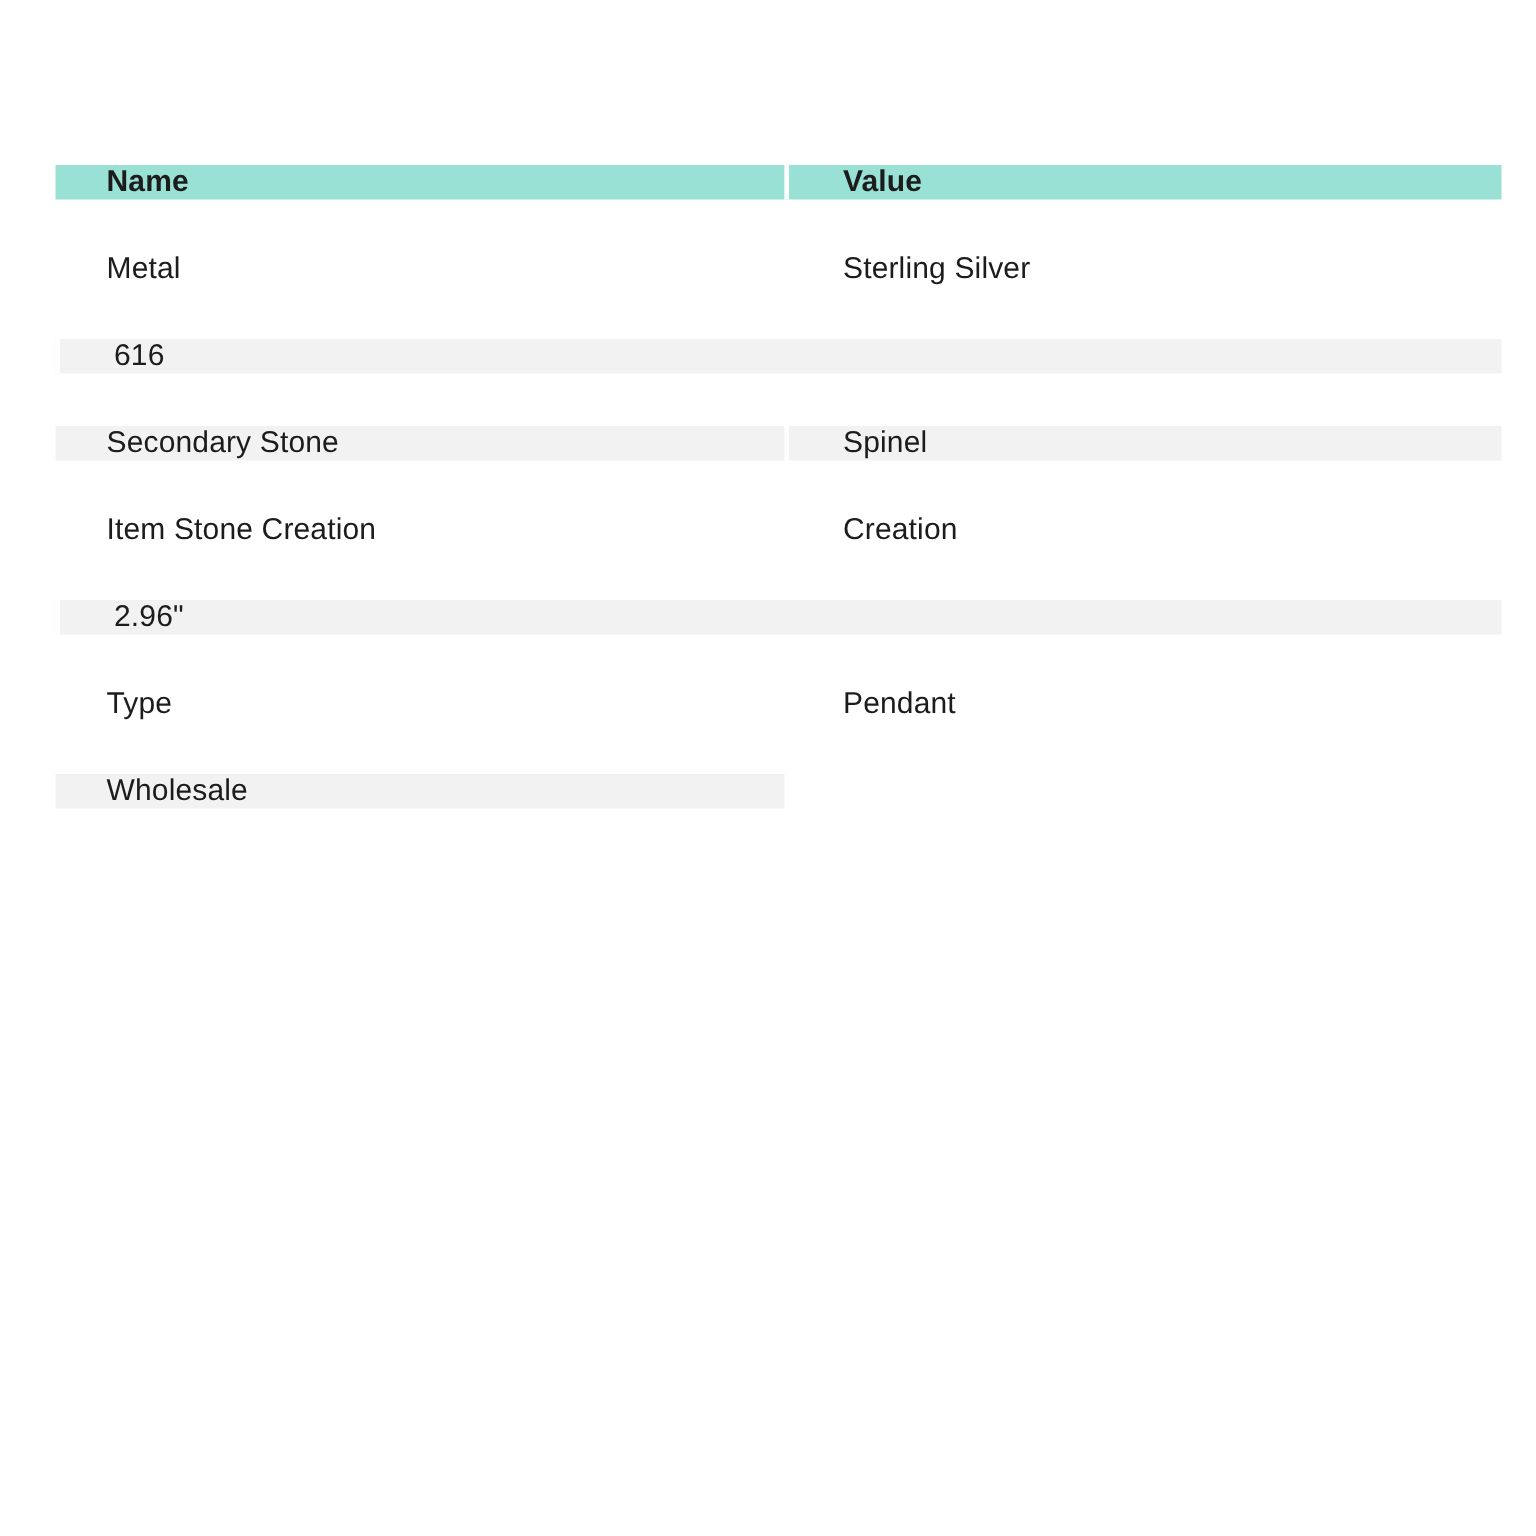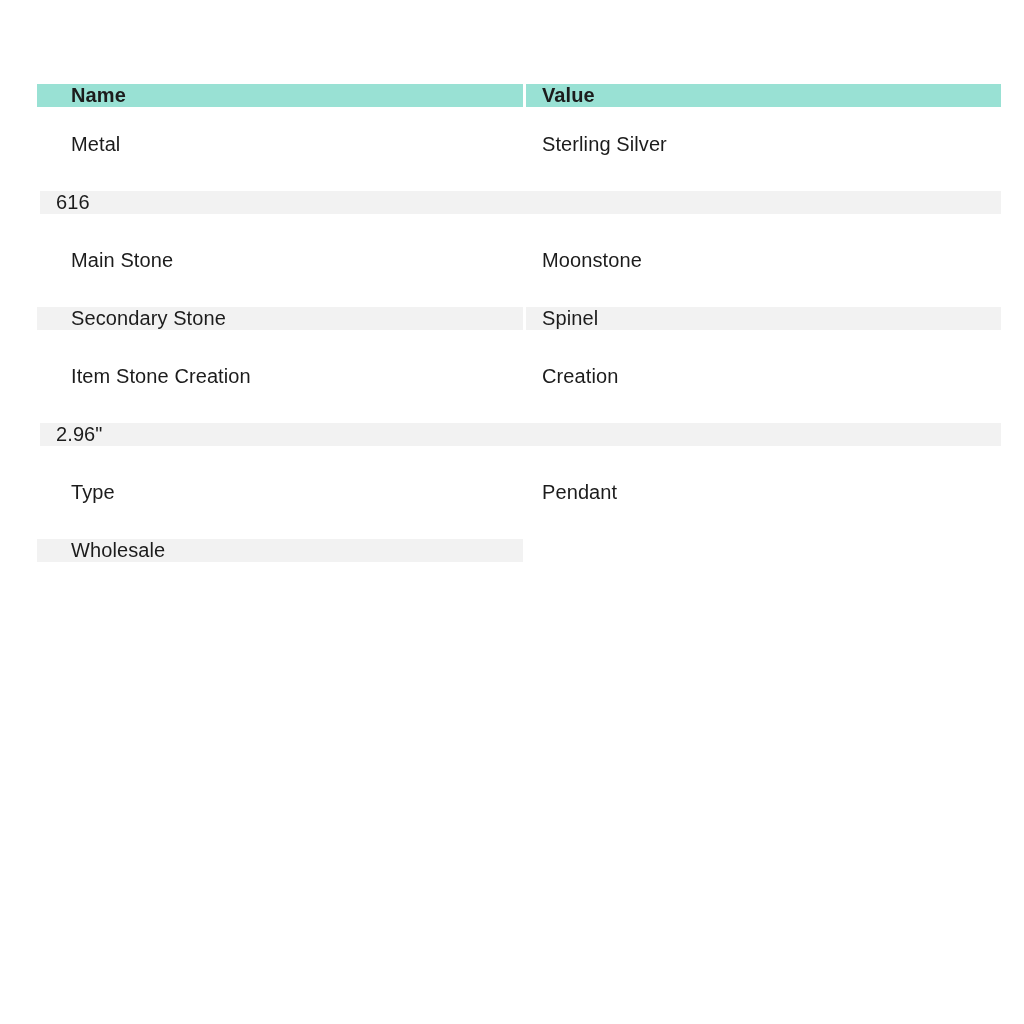--- a/index.html
+++ b/index.html
@@ -19,42 +19,42 @@
   }
   .spec-table {
     position: absolute;
     left: 37px;
     top: 84px;
     width: 964px;
   }
   .trow {
     display: flex;
     width: 100%;
-    align-items: flex-start;
+    align-items: flex-end;
   }
   .trow.header { height: 49px; }
   .trow.body   { height: 58px; }
   .cell {
     display: flex;
     align-items: center;
     box-sizing: border-box;
     font-size: 20px;
     color: #1c1c1c;
     letter-spacing: 0.1px;
     white-space: nowrap;
     overflow: hidden;
   }
   .name-col {
     width: 486px;
     padding-left: 34px;
     flex: 0 0 486px;
   }
   .value-col {
     flex: 1 1 auto;
-    padding-left: 16px;
+    padding-left: 36px;
     border-left: 3px solid #ffffff;
   }
   .trow.header .cell {
     background: #99e1d4;
     font-weight: 700;
   }
   .trow.body .cell { background: #ffffff; font-weight: 400; }
   .trow.body.striped .cell { background: #f2f2f2; }
 </style>
 </head>
@@ -69,24 +69,20 @@
     <div id="rows-container">
   <div class="trow body">
     <div class="cell name-col">Metal</div>
     <div class="cell value-col">Sterling Silver</div>
   </div>
 
   <div class="trow body striped">
     <div class="cell value-col">616</div>
   </div>
 
-  <div class="trow body">
-    <div class="cell name-col">Main Stone</div>
-    <div class="cell value-col">Moonstone</div>
-  </div>
 
   <div class="trow body striped">
     <div class="cell name-col">Secondary Stone</div>
     <div class="cell value-col">Spinel</div>
   </div>
 
   <div class="trow body">
     <div class="cell name-col">Item Stone Creation</div>
     <div class="cell value-col">Creation</div>
   </div>

